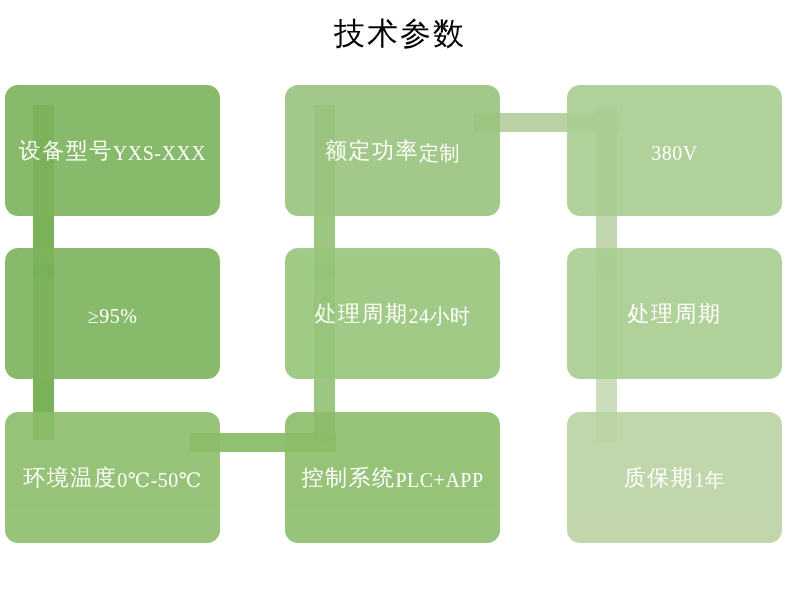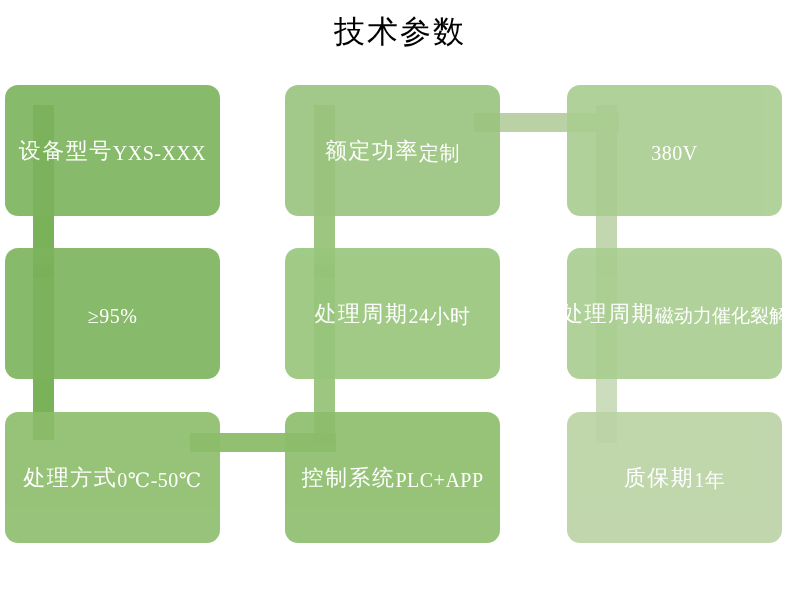--- a/index.html
+++ b/index.html
@@ -26,21 +26,21 @@
   #title {
     position: absolute;
     left: 0;
     top: 12px;
     width: 800px;
     text-align: center;
     font-size: 31px;
     line-height: 44px;
     color: #000000;
     letter-spacing: 2px;
-    font-family: Liberation Mono, monospace;
+    font-family: Liberation Serif, serif;
     white-space: nowrap;
   }
 
   
   .connector {
     position: absolute;
   }
   .conn-v { width: 21px; }
   .conn-h { height: 19px; }
 
@@ -109,24 +109,23 @@
       </div>
       <div class="card" style="left: 5px; top: 248px; background: rgb(124, 179, 92); opacity: 0.9;">
         <div class="card-value">≥95%</div>
       </div>
       <div class="card" style="left: 285px; top: 248px; background: rgb(151, 197, 123); opacity: 0.9; align-items: center;">
         <div class="card-label">处理周期</div>
         <div class="card-value">24小时</div>
       </div>
       <div class="card" style="left: 567px; top: 248px; background: rgb(168, 205, 143); opacity: 0.9;">
         <div class="card-label">处理周期</div>
-        <div class="card-value small">磁动力催化裂解</div>
       </div>
       <div class="card" style="left: 5px; top: 412px; background: rgb(140, 189, 107); opacity: 0.9;">
-        <div class="card-label">处理方式</div>
+        <div class="card-label">环境温度</div>
         <div class="card-value">0℃-50℃</div>
       </div>
       <div class="card" style="left: 285px; top: 412px; background: rgb(140, 189, 107); opacity: 0.9;">
         <div class="card-label">控制系统</div>
         <div class="card-value">PLC+APP</div>
       </div>
       <div class="card" style="left: 567px; top: 412px; background: rgb(186, 210, 163); opacity: 0.9;">
         <div class="card-label">质保期</div>
         <div class="card-value">1年</div>
       </div>

